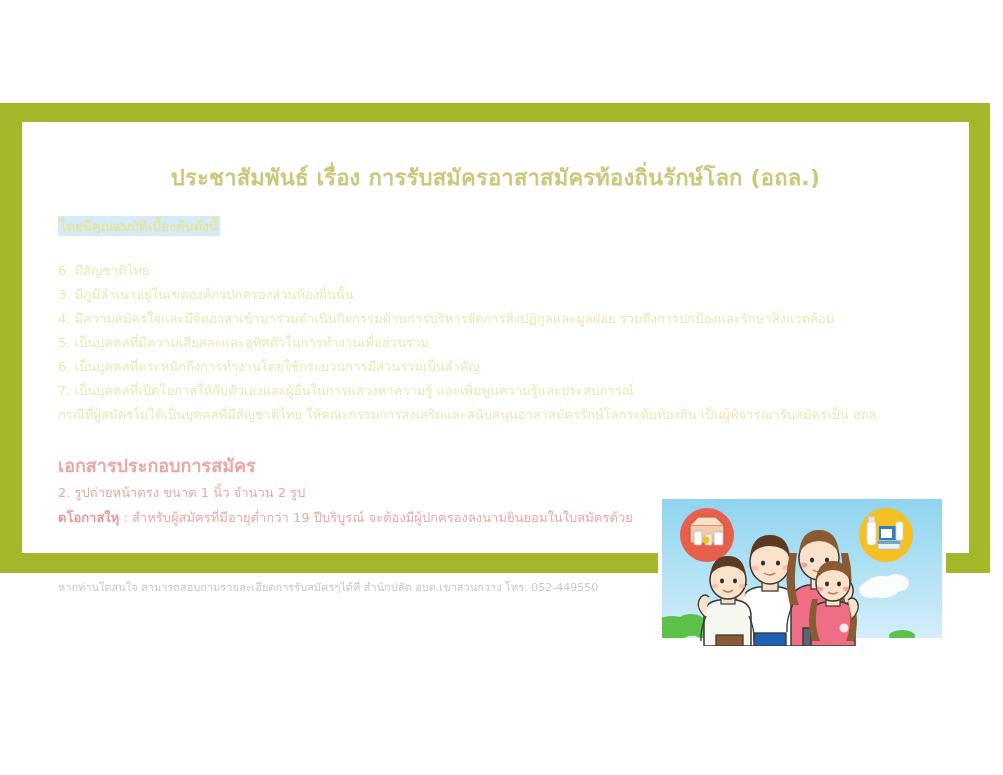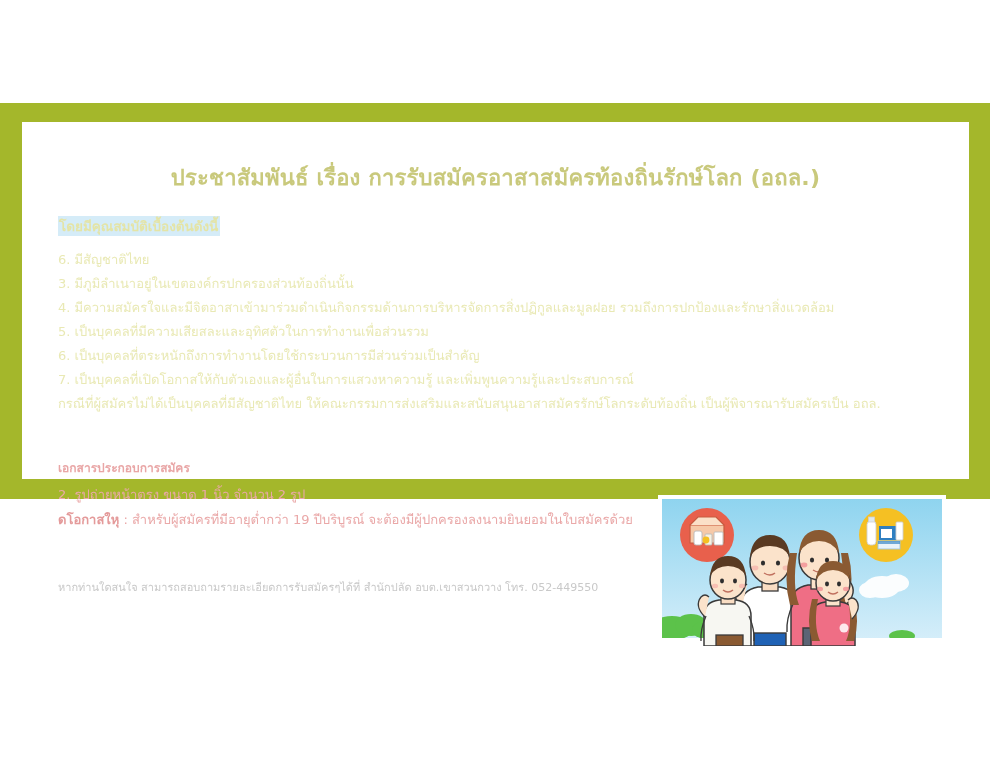--- a/index.html
+++ b/index.html
@@ -22,21 +22,21 @@
     height: 775px;
     background: #ffffff;
   }
 
   
   .frame {
     position: absolute;
     left: 0px;
     top: 103px;
     width: 990px;
-    height: 396px;
+    height: 470px;
     background: #a4b72b;
     box-sizing: border-box;
   }
   .frame-inner {
     position: absolute;
     left: 22px;
     top: 19px;
     right: 21px;
     bottom: 20px;
     background: #ffffff;
@@ -73,21 +73,21 @@
   }
 
   .sec-head-qual {
     display: inline-block;
     font-size: 13.5px;
     font-weight: bold;
     color: #e4e4a6;
     background: #d5ecf8;
     line-height: 18px;
     padding: 1px 2px 1px 1px;
-    margin-bottom: 10px;
+    margin-bottom: 21px;
   }
 
   .line {
     font-size: 13px;
     color: #e9e9b4;
     line-height: 24px;
     white-space: nowrap;
   }
 
   .qual-list {
@@ -103,21 +103,21 @@
 
   
   .docs-block {
     position: absolute;
     left: 36px;
     top: 335px;
     right: 20px;
   }
   .sec-head-docs {
     display: inline-block;
-    font-size: 12px;
+    font-size: 18px;
     font-weight: bold;
     color: #e9a6a6;
     line-height: 18px;
     margin-bottom: 5px;
     text-align: right;
   }
   .doc-line {
     font-size: 13px;
     color: #eaa8a8;
     line-height: 25px;

